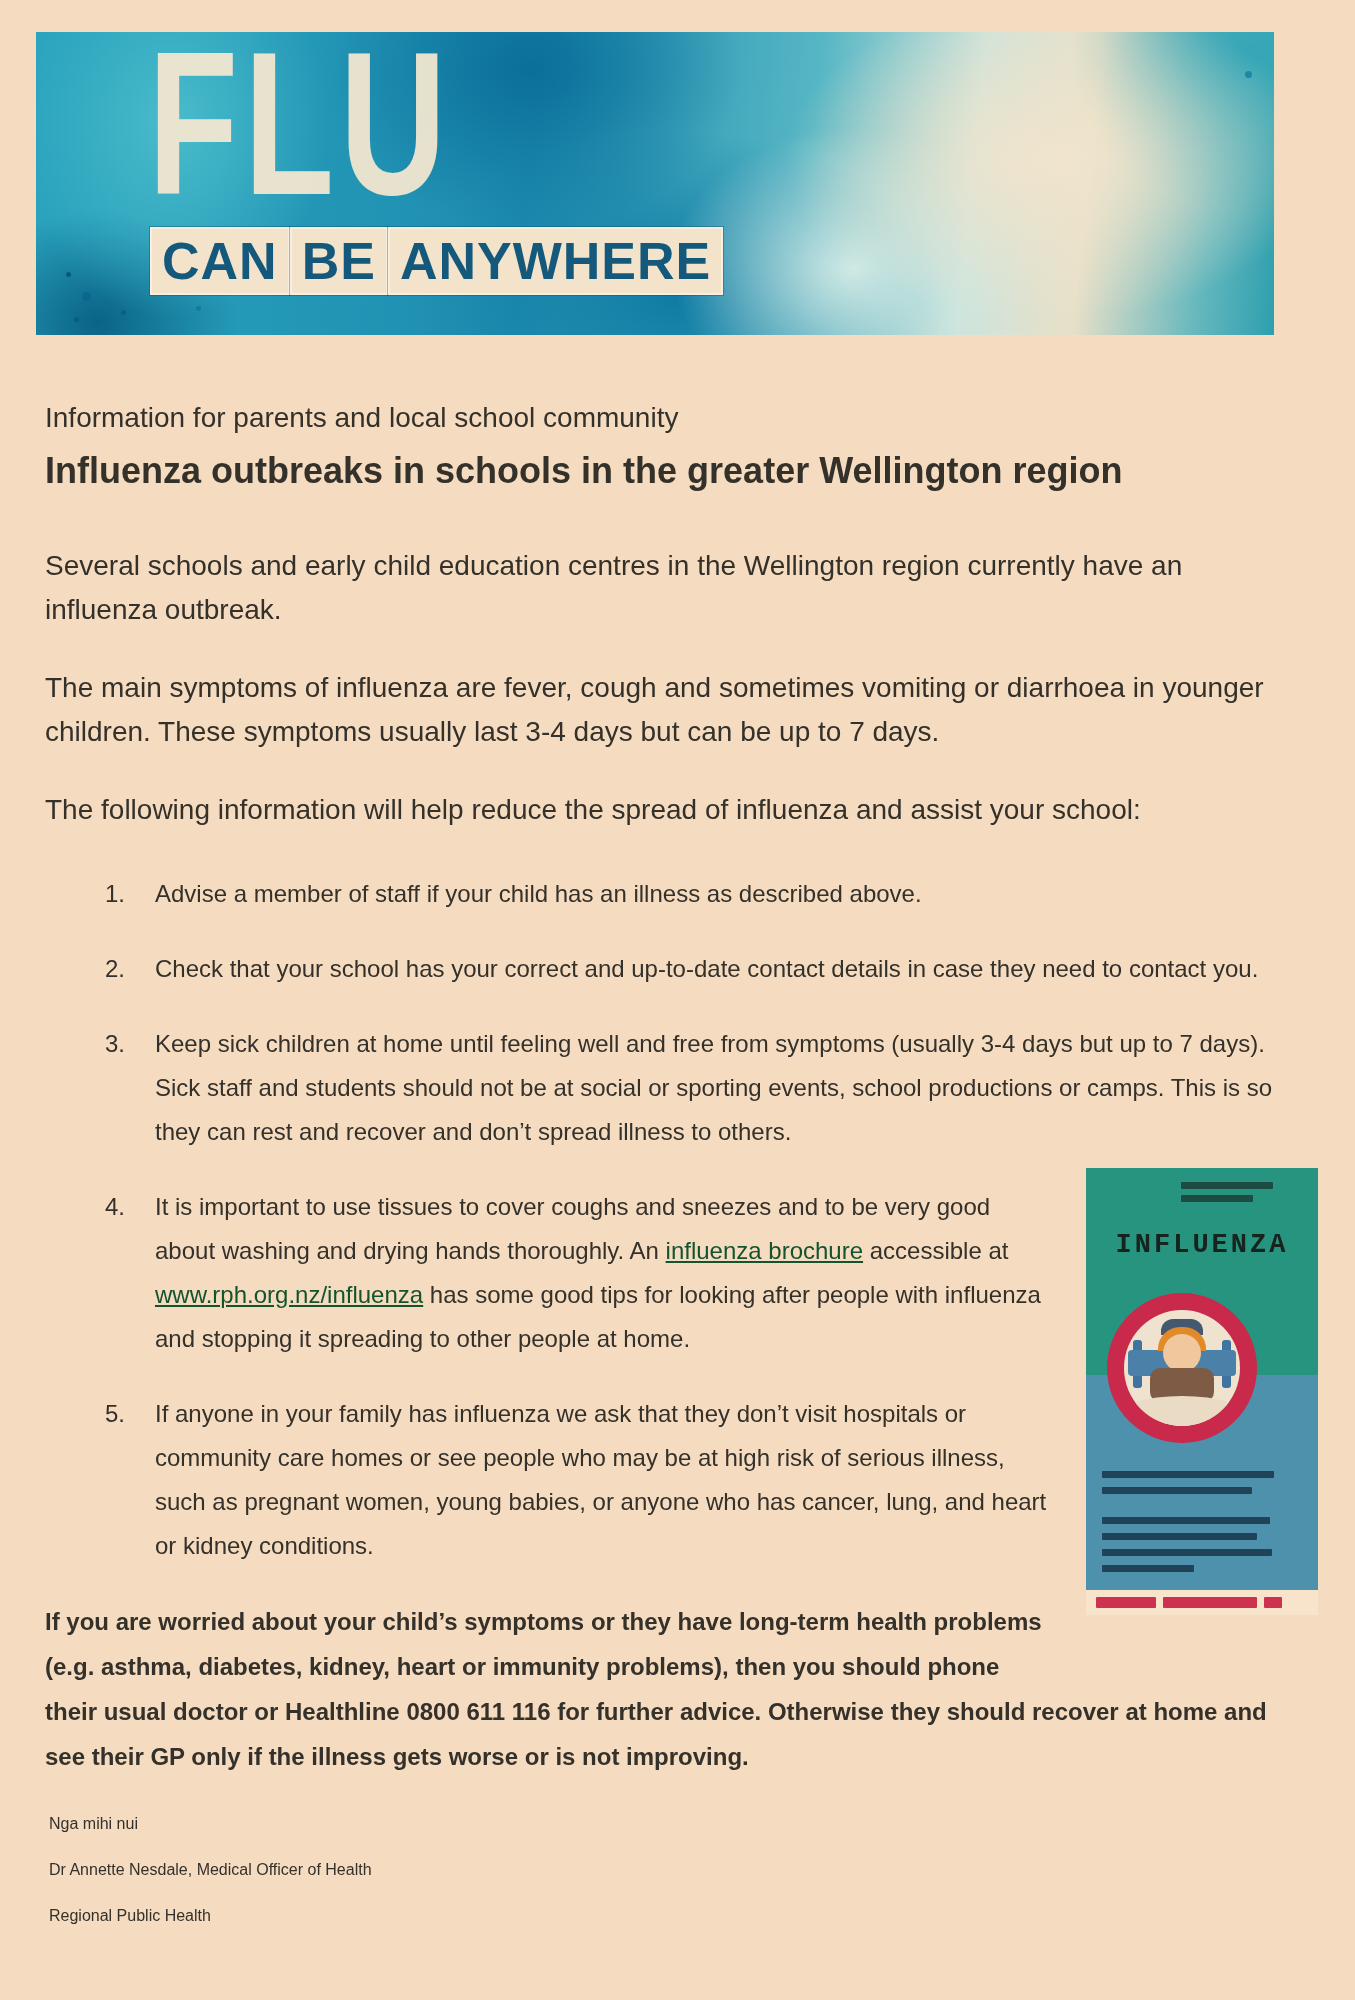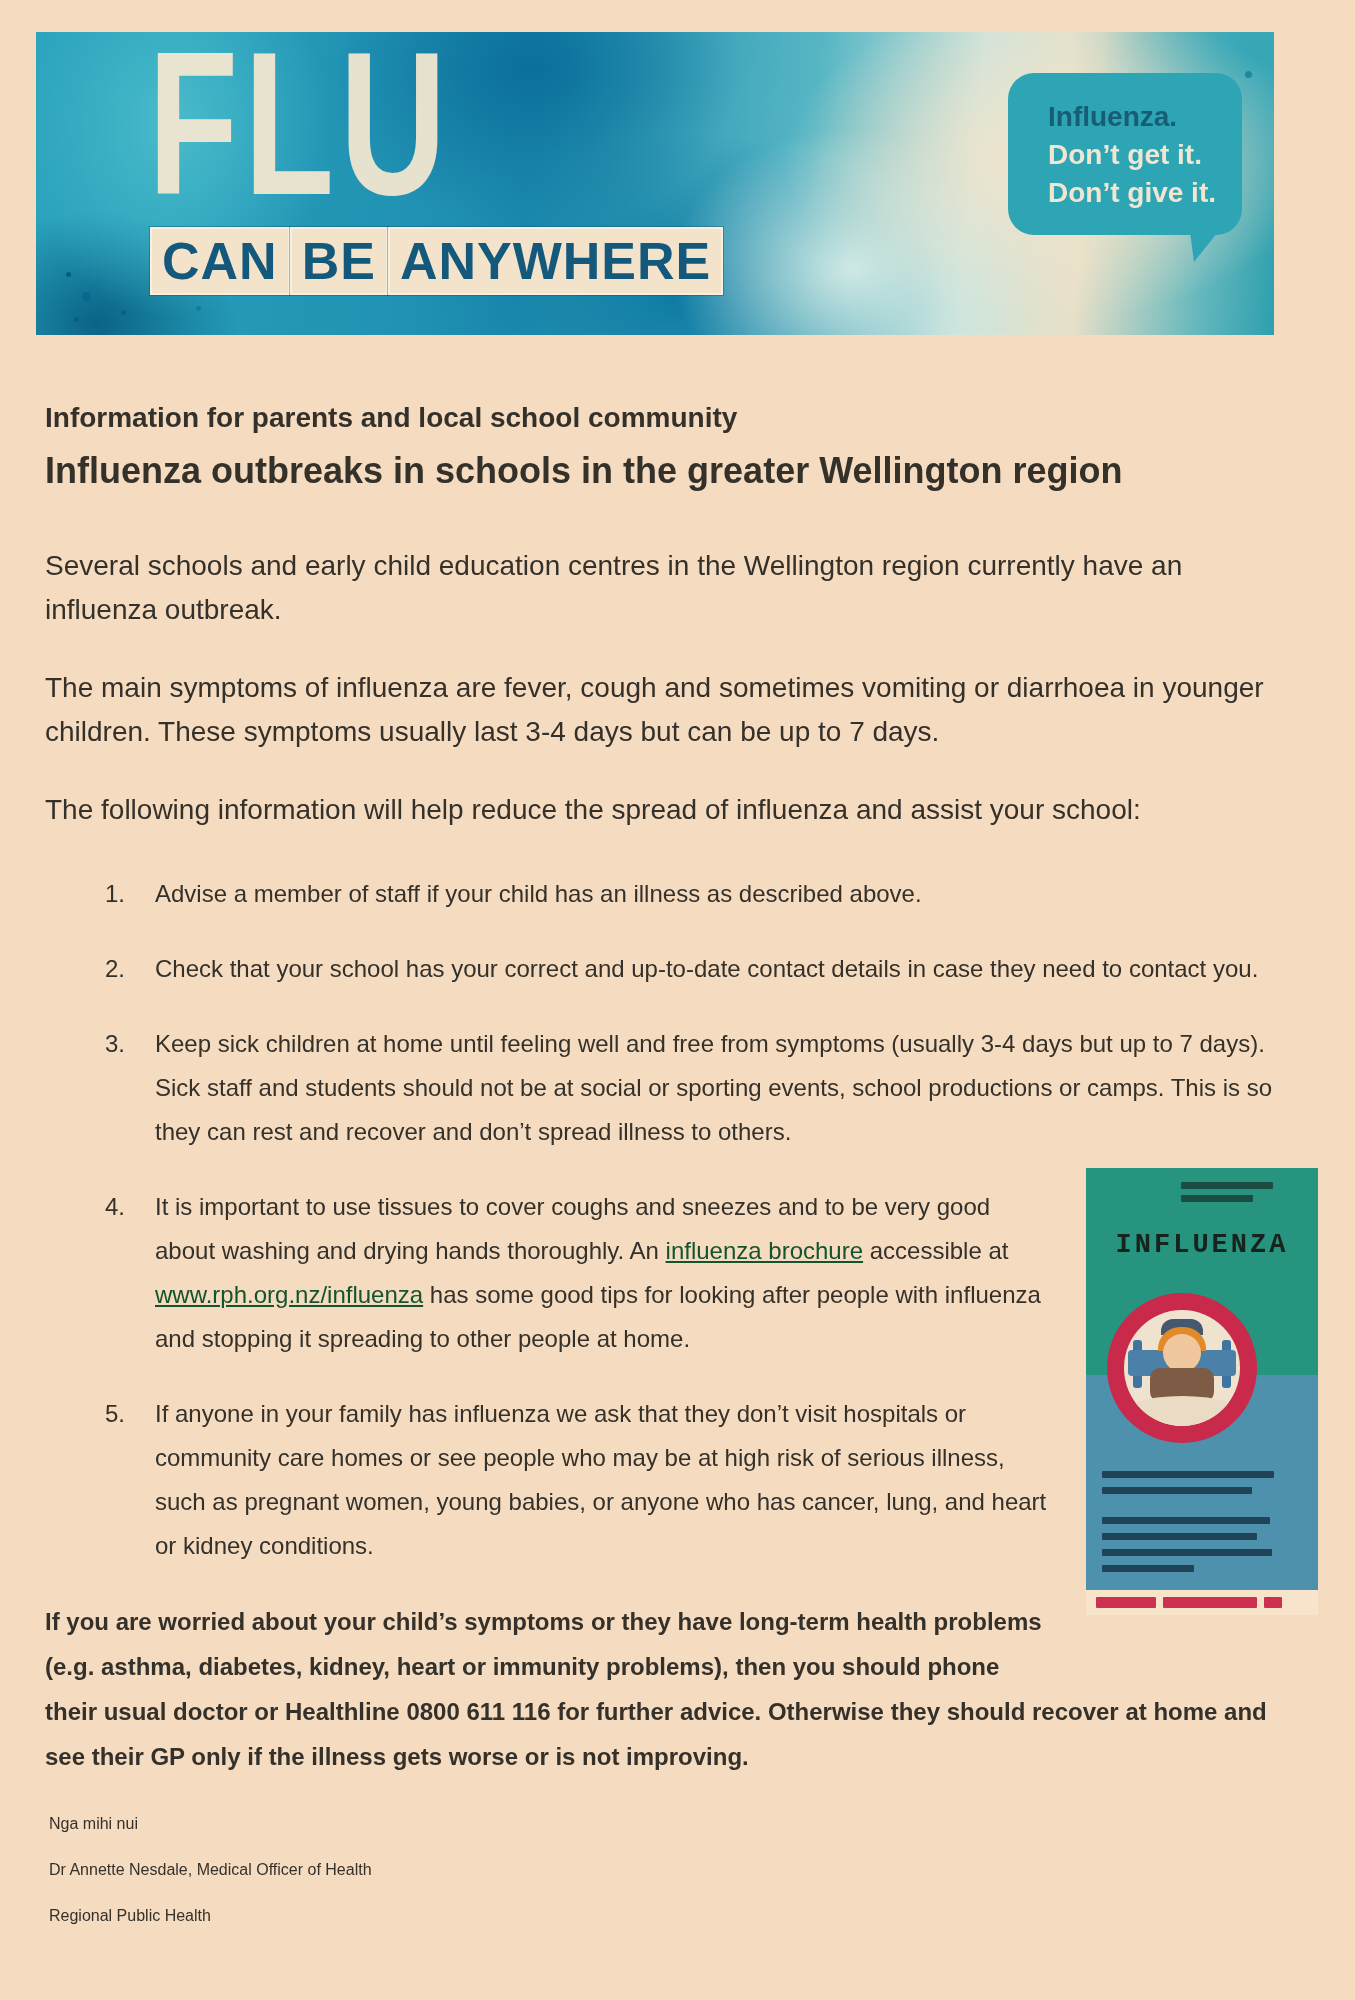--- a/index.html
+++ b/index.html
@@ -55,21 +55,21 @@
   }
   .bubble::after {
     content:""; position:absolute; left:182px; bottom:-27px; width:0; height:0;
     border-top:30px solid #2da5b5; border-right:24px solid transparent; border-left:4px solid transparent;
   }
   .bubble-title { color:#175d74; font-weight:bold; font-size:28px; line-height:38px; }
   .bubble-line  { color:#f3e6d0; font-weight:bold; font-size:28px; line-height:38px; }
 
   
   .content { position:absolute; left:45px; top:400px; width:1245px; }
-  .doc-subtitle { font-size:28px; font-weight:bold; line-height:36px; margin:0 0 14px 0; }
+  .doc-subtitle { font-size:28px; font-weight:normal; line-height:36px; margin:0 0 14px 0; }
   .doc-title    { font-size:36px; font-weight:bold; line-height:42px; margin:0 0 52px 0; }
   .para { font-size:28px; line-height:44px; margin:0 0 34px 0; }
   .para.last-intro { margin-bottom:40px; }
 
   .list-item {
     font-size:24px; line-height:44px; margin:0 0 31px 0;
     padding-left:110px; text-indent:-50px;
   }
   .list-item .num { display:inline-block; width:50px; text-indent:0; }
   .doc-link { color:#14532d; text-decoration:underline; cursor:pointer; }
@@ -119,25 +119,20 @@
 <body>
 
 <div class="banner">
   <div class="speckles"></div>
   <div class="flu-headline">FLU</div>
   <div class="tagline">
     <span class="word">CAN</span>
     <span class="word">BE</span>
     <span class="word">ANYWHERE</span>
   </div>
-  <div class="bubble">
-    <div class="bubble-title">Influenza.</div>
-    <div class="bubble-line">Don’t get it.</div>
-    <div class="bubble-line">Don’t give it.</div>
-  </div>
 </div>
 
 <div class="content">
 
   <p class="doc-subtitle">Information for parents and local school community</p>
   <p class="doc-title">Influenza outbreaks in schools in the greater Wellington region</p>
 
   <p class="para">Several schools and early child education centres in the Wellington region currently have an influenza outbreak.</p>
   <p class="para">The main symptoms of influenza are fever, cough and sometimes vomiting or diarrhoea in younger children. These symptoms usually last 3-4 days but can be up to 7 days.</p>
   <p class="para last-intro">The following information will help reduce the spread of influenza and assist your school:</p>

